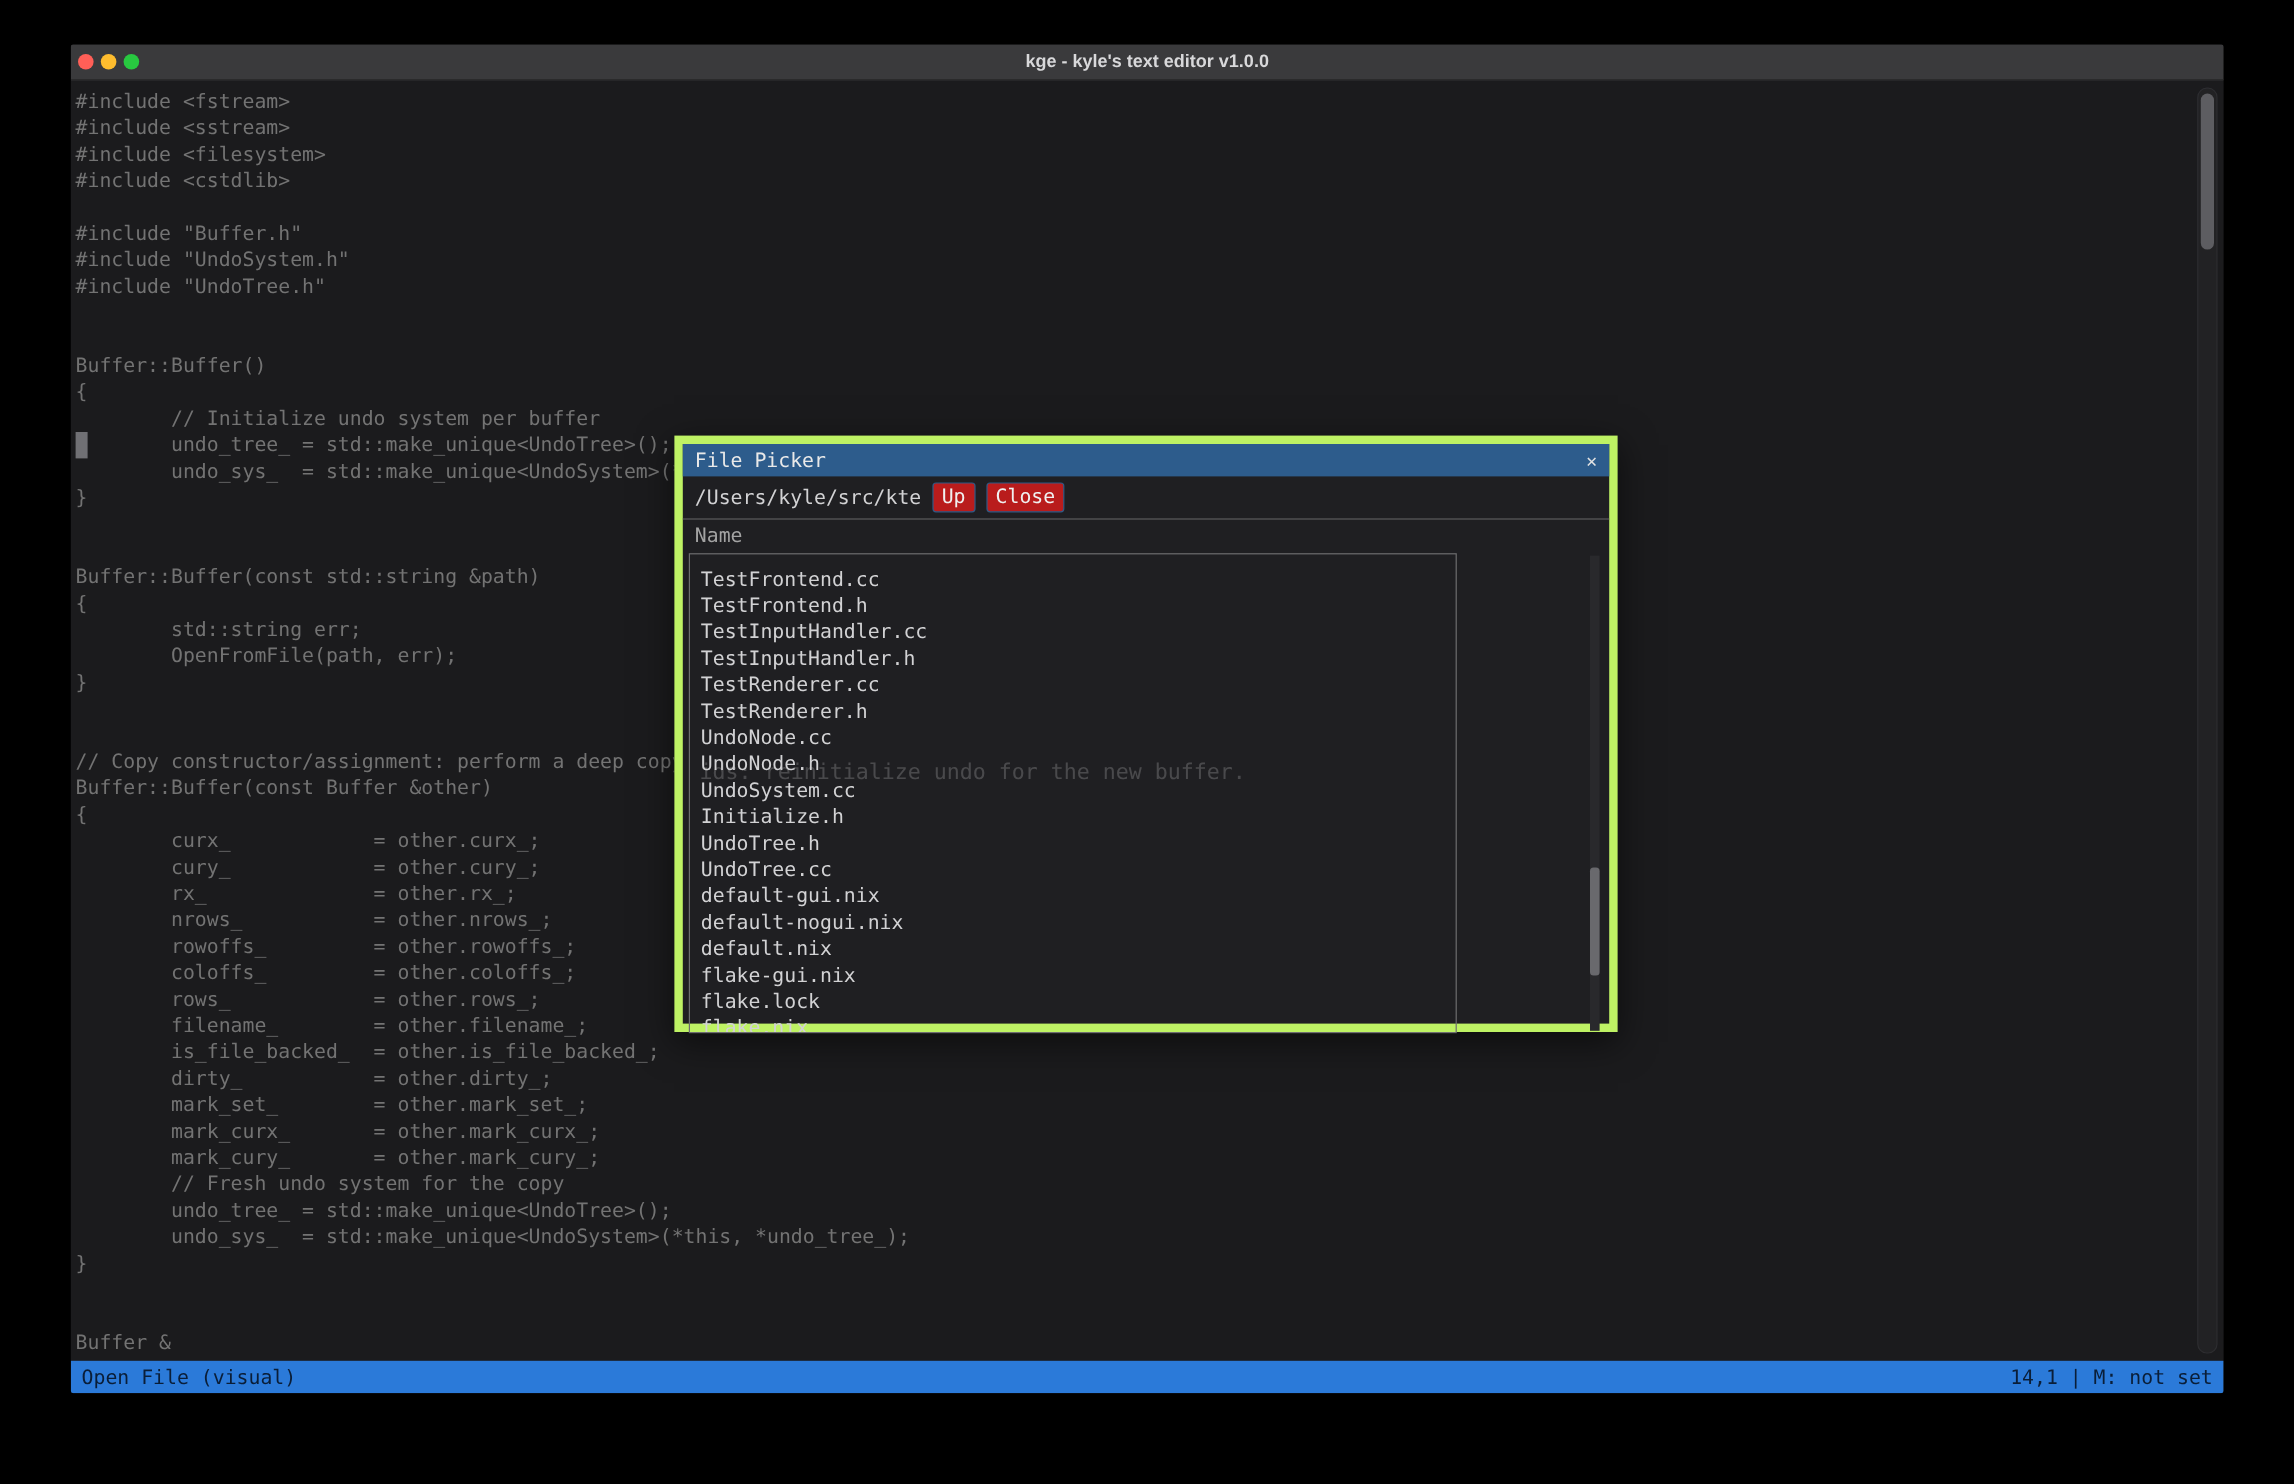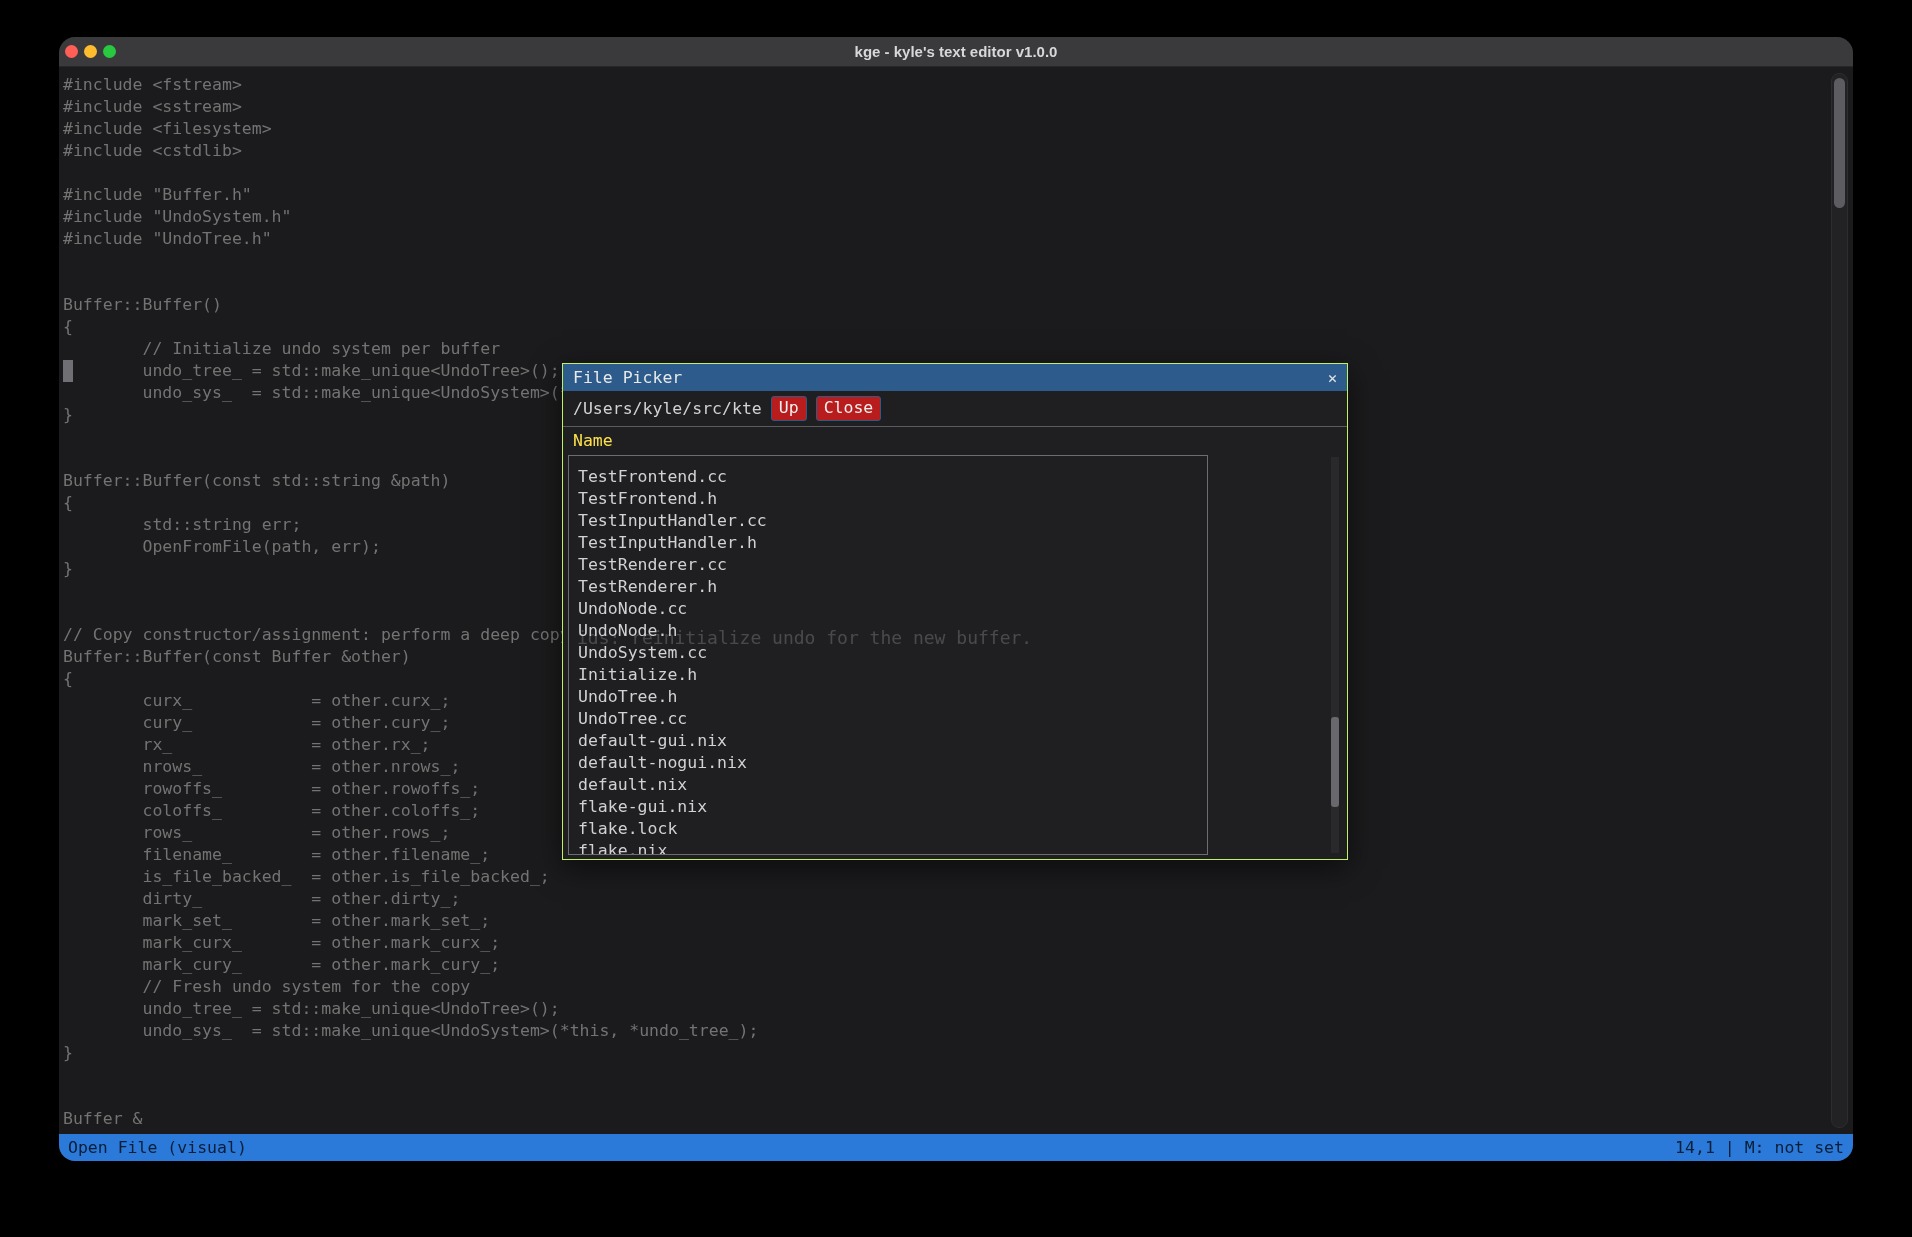--- a/index.html
+++ b/index.html
@@ -7,21 +7,21 @@
   body {
     width:1912px; height:1237px;
     background:#000000;
     font-family:"DejaVu Sans Mono", monospace;
     overflow:hidden; position:relative;
   }
   .window {
     position:absolute; left:59px; top:37px;
     width:1794px; height:1124px;
     background:#1b1b1d;
-    border-radius:16px; overflow:hidden;
+    border-radius:2px; overflow:hidden;
   }
   
   .titlebar {
     position:absolute; top:0; left:0; right:0; height:30px;
     background:#3a3a3c; border-bottom:1px solid #272729;
     display:flex; align-items:center;
   }
   .traffic { position:absolute; left:6px; top:8px; display:flex; gap:6px; }
   .tl { width:13px; height:13px; border-radius:50%; display:inline-block; }
   .tl.red    { background:#ff5f57; }
@@ -48,21 +48,21 @@
     position:absolute; top:6px; bottom:6px; right:5px; width:17px;
     background:#222224; border:1px solid #2d2d30; border-radius:8px;
   }
   .scroll-thumb {
     position:absolute; left:2px; top:4px; width:11px; height:130px;
     background:#5d5d61; border-radius:6px;
   }
   
   .dialog {
     position:absolute; left:503px; top:326px; width:786px; height:497px;
-    background:#1f1f22; border:1px solid #bef264;
+    background:#1f1f22; border:7px solid #bef264;
     box-shadow:0 8px 28px rgba(0,0,0,0.55);
   }
   .dialog-titlebar {
     position:absolute; top:0; left:0; right:0; height:27px;
     background:#2d5c8c; display:flex; align-items:center; padding:0 10px;
   }
   .dialog-title { font-size:16.5px; color:#e9e9e9; white-space:pre; }
   .dialog-close { margin-left:auto; color:#e3e3e3; font-size:15px; }
   .dialog-pathrow {
     position:absolute; top:27px; left:0; right:0; height:36px;
@@ -70,21 +70,21 @@
     border-bottom:1px solid #5c5c5e;
   }
   .dialog-path { font-size:16.5px; color:#d2d2d4; white-space:pre; }
   .dlg-btn {
     font-family:"DejaVu Sans Mono", monospace; font-size:16.5px;
     color:#f0f0f0; background:#b91c1c; border:1px solid #2f5a86;
     padding:1px 7px 2px 7px; border-radius:3px; line-height:20px;
   }
   .dialog-colhead {
     position:absolute; top:63px; left:0; height:27px; padding:4px 10px;
-    font-size:16.5px; color:#fde047;
+    font-size:16.5px; color:#a3a3a3;
   }
   .file-list {
     position:absolute; left:5px; top:91px; width:640px; height:400px;
     border:1px solid #6d6d6f; padding-top:10px; overflow:hidden;
   }
   .file-item {
     height:22px; line-height:22px; padding-left:9px;
     font-size:16.5px; color:#d2d2d4; white-space:pre;
   }
   .list-scroll-track {

